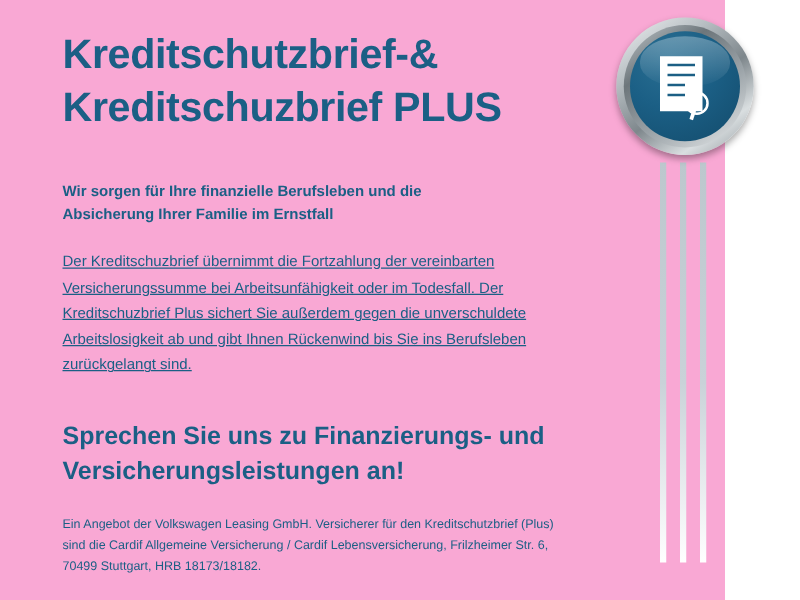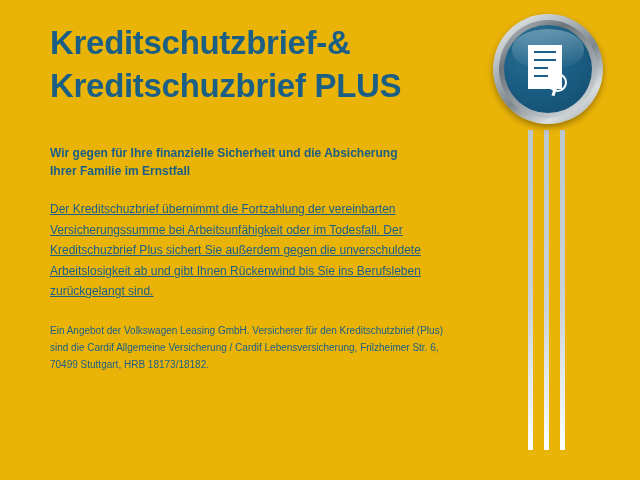--- a/index.html
+++ b/index.html
@@ -8,23 +8,23 @@
   }
   body {
     width: 640px;
     height: 480px;
     background: #ffffff;
     font-family: "Liberation Sans", sans-serif;
     overflow: hidden;
   }
   #slide {
     position: relative;
-    width: 640px;
+    width: 580px;
     height: 480px;
-    background: #eab308;
+    background: #f9a8d4;
     box-sizing: border-box;
   }
   
   .stripes {
     position: absolute;
     left: 520px;
     top: 130px;
     width: 70px;
     height: 320px;
     pointer-events: none;
@@ -179,21 +179,22 @@
       <div class="ribbon"></div>
     </div>
   </div>
 
   <div class="content">
     <h1 class="title">
       <span>Kreditschutzbrief-&amp;</span><br>
       <span>Kreditschuzbrief PLUS</span>
     </h1>
 
-    <h2 class="subtitle">Wir gegen für Ihre finanzielle Sicherheit und die Absicherung Ihrer Familie im Ernstfall</h2>
+    <h2 class="subtitle">Wir sorgen für Ihre finanzielle Berufsleben und die Absicherung Ihrer Familie im Ernstfall</h2>
 
     <p class="body">Der Kreditschuzbrief übernimmt die Fortzahlung der vereinbarten Versicherungssumme bei Arbeitsunfähigkeit oder im Todesfall. Der Kreditschuzbrief Plus sichert Sie außerdem gegen die unverschuldete Arbeitslosigkeit ab und gibt Ihnen Rückenwind bis Sie ins Berufsleben zurückgelangt sind.</p>
 
+    <h2 class="callout">Sprechen Sie uns zu Finanzierungs- und Versicherungsleistungen an!</h2>
 
     <p class="legal">Ein Angebot der Volkswagen Leasing GmbH. Versicherer für den Kreditschutzbrief (Plus) sind die Cardif Allgemeine Versicherung / Cardif Lebensversicherung, Frilzheimer Str. 6, 70499 Stuttgart, HRB 18173/18182.</p>
   </div>
 
 </div>
 
 </body></html>

